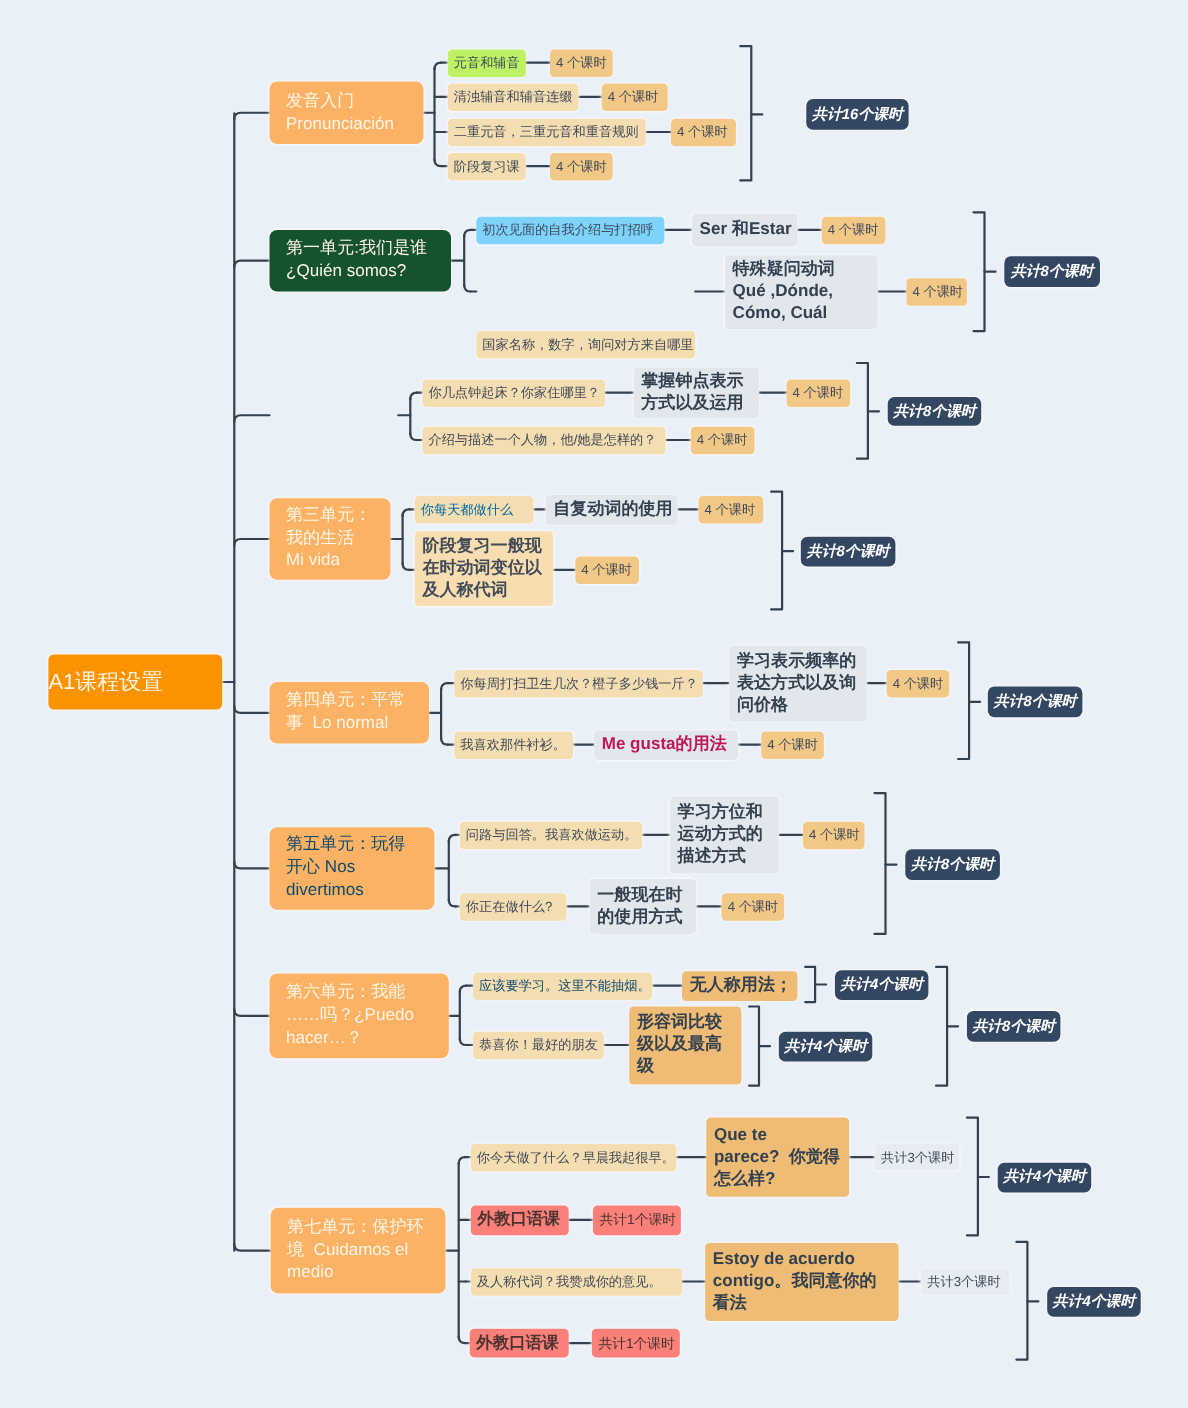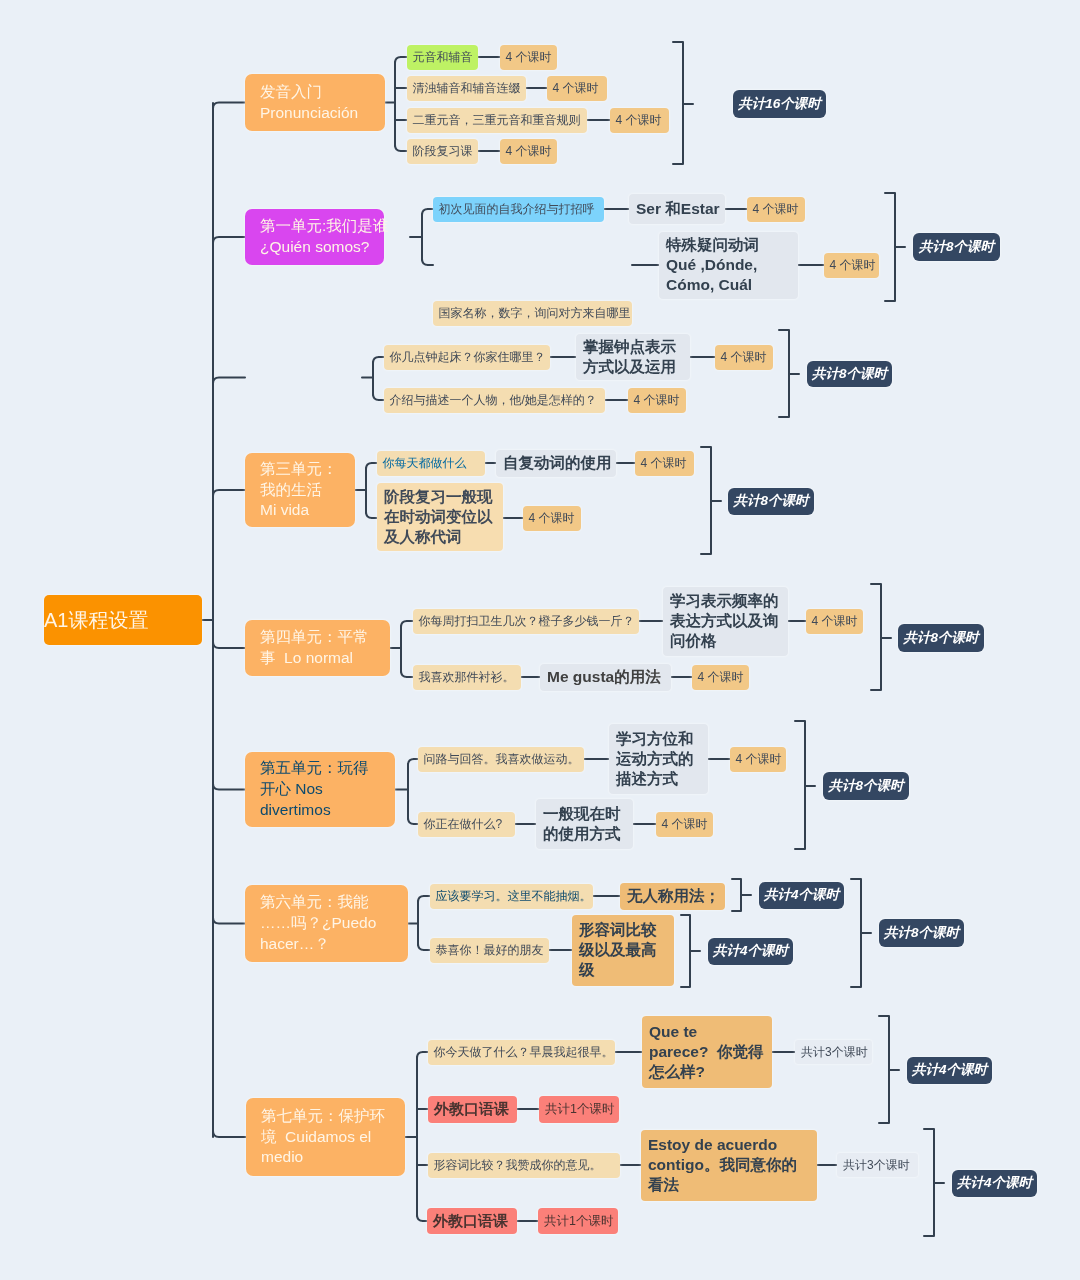--- a/index.html
+++ b/index.html
@@ -153,21 +153,21 @@
 Pronunciación</span></div>
     <div class="node topic" style="left: 407px; top: 45px; width: 71px; height: 25px; background: #bef264; color: rgb(64, 74, 88);"><span class="t">元音和辅音</span></div>
     <div class="node hours" style="left: 500px; top: 44.5px; width: 57px; height: 25px; background: rgb(242, 200, 135); color: rgb(64, 74, 88);"><span class="t">4 个课时</span></div>
     <div class="node topic" style="left: 407px; top: 76px; width: 119px; height: 25px; background: rgb(244, 221, 177); color: rgb(64, 74, 88);"><span class="t">清浊辅音和辅音连缀</span></div>
     <div class="node hours" style="left: 547px; top: 75.5px; width: 60px; height: 25px; background: rgb(242, 200, 135); color: rgb(64, 74, 88);"><span class="t">4 个课时</span></div>
     <div class="node topic" style="left: 407px; top: 108px; width: 180px; height: 25px; background: rgb(244, 221, 177); color: rgb(64, 74, 88);"><span class="t">二重元音，三重元音和重音规则</span></div>
     <div class="node hours" style="left: 610px; top: 107.5px; width: 59px; height: 25px; background: rgb(242, 200, 135); color: rgb(64, 74, 88);"><span class="t">4 个课时</span></div>
     <div class="node topic" style="left: 407px; top: 139px; width: 71px; height: 25px; background: rgb(244, 221, 177); color: rgb(64, 74, 88);"><span class="t">阶段复习课</span></div>
     <div class="node hours" style="left: 500px; top: 138.5px; width: 57px; height: 25px; background: rgb(242, 200, 135); color: rgb(64, 74, 88);"><span class="t">4 个课时</span></div>
     <div class="node summary" style="left: 701px; top: 90px; width: 93px; height: 28px; background: rgb(52, 71, 98); color: rgb(255, 255, 255); margin-left: 32px;"><span class="t">共计16个课时</span></div>
-    <div class="node branch" style="left: 245px; top: 209px; width: 139px; height: 56px; background: #d946ef; color: rgb(255, 245, 230);"><span class="t">第一单元:我们是谁
+    <div class="node branch" style="left: 245px; top: 209px; width: 165px; height: 56px; background: #14532d; color: rgb(255, 245, 230);"><span class="t">第一单元:我们是谁
 ¿Quién somos?</span></div>
     <div class="node topic" style="left: 433px; top: 197px; width: 171px; height: 25px; background: #7dd3fc; color: rgb(64, 74, 88);"><span class="t">初次见面的自我介绍与打招呼</span></div>
     <div class="node grammar" style="left: 629px; top: 194px; width: 96px; height: 30px; background: rgb(226, 231, 238); color: rgb(51, 65, 79);"><span class="t">Ser 和Estar</span></div>
     <div class="node hours" style="left: 747px; top: 196.5px; width: 58px; height: 25px; background: rgb(242, 200, 135); color: rgb(64, 74, 88);"><span class="t">4 个课时</span></div>
     <div class="node topic" style="left: 433px; top: 253px; width: 199px; height: 25px; background: rgb(244, 221, 177); color: rgb(64, 74, 88); margin-top: 48px;"><span class="t">国家名称，数字，询问对方来自哪里</span></div>
     <div class="node grammar" style="left: 659px; top: 231.5px; width: 139px; height: 67px; background: rgb(226, 231, 238); color: rgb(51, 65, 79);"><span class="t">特殊疑问动词
 Qué ,Dónde,
 Cómo, Cuál</span></div>
     <div class="node hours" style="left: 824px; top: 252.5px; width: 55px; height: 25px; background: rgb(242, 200, 135); color: rgb(64, 74, 88);"><span class="t">4 个课时</span></div>
     <div class="node summary" style="left: 913px; top: 233px; width: 87px; height: 28px; background: rgb(52, 71, 98); color: rgb(255, 255, 255);"><span class="t">共计8个课时</span></div>
@@ -190,21 +190,21 @@
     <div class="node hours" style="left: 523px; top: 505.5px; width: 58px; height: 25px; background: rgb(242, 200, 135); color: rgb(64, 74, 88);"><span class="t">4 个课时</span></div>
     <div class="node summary" style="left: 728px; top: 487.5px; width: 86px; height: 27px; background: rgb(52, 71, 98); color: rgb(255, 255, 255);"><span class="t">共计8个课时</span></div>
     <div class="node branch" style="left: 245px; top: 620px; width: 145px; height: 56px; background: rgb(252, 178, 100); color: rgb(255, 245, 230);"><span class="t">第四单元：平常
 事  Lo normal</span></div>
     <div class="node topic" style="left: 413px; top: 609px; width: 226px; height: 25px; background: rgb(244, 221, 177); color: rgb(64, 74, 88);"><span class="t">你每周打扫卫生几次？橙子多少钱一斤？</span></div>
     <div class="node grammar" style="left: 663px; top: 586.5px; width: 125px; height: 69px; background: rgb(226, 231, 238); color: rgb(51, 65, 79);"><span class="t">学习表示频率的
 表达方式以及询
 问价格</span></div>
     <div class="node hours" style="left: 806px; top: 608.5px; width: 57px; height: 25px; background: rgb(242, 200, 135); color: rgb(64, 74, 88);"><span class="t">4 个课时</span></div>
     <div class="node topic" style="left: 413px; top: 665px; width: 108px; height: 25px; background: rgb(244, 221, 177); color: rgb(64, 74, 88);"><span class="t">我喜欢那件衬衫。</span></div>
-    <div class="node grammar" style="left: 540px; top: 663.5px; width: 131px; height: 27px; background: rgb(226, 231, 238); color: #404040;"><span class="t">Me gusta的用法</span></div>
+    <div class="node grammar" style="left: 540px; top: 663.5px; width: 131px; height: 27px; background: rgb(226, 231, 238); color: #be185d;"><span class="t">Me gusta的用法</span></div>
     <div class="node hours" style="left: 692px; top: 664.5px; width: 57px; height: 25px; background: rgb(242, 200, 135); color: rgb(64, 74, 88);"><span class="t">4 个课时</span></div>
     <div class="node summary" style="left: 898px; top: 624px; width: 86px; height: 28px; background: rgb(52, 71, 98); color: rgb(255, 255, 255);"><span class="t">共计8个课时</span></div>
     <div class="node branch" style="left: 245px; top: 752px; width: 150px; height: 75px; background: rgb(252, 178, 100); color: #0c4a6e;"><span class="t">第五单元：玩得
 开心 Nos
 divertimos</span></div>
     <div class="node topic" style="left: 418px; top: 747px; width: 166px; height: 25px; background: rgb(244, 221, 177); color: rgb(64, 74, 88);"><span class="t">问路与回答。我喜欢做运动。</span></div>
     <div class="node grammar" style="left: 609px; top: 724px; width: 99px; height: 70px; background: rgb(226, 231, 238); color: rgb(51, 65, 79);"><span class="t">学习方位和
 运动方式的
 描述方式</span></div>
     <div class="node hours" style="left: 730px; top: 746.5px; width: 56px; height: 25px; background: rgb(242, 200, 135); color: rgb(64, 74, 88);"><span class="t">4 个课时</span></div>
@@ -228,21 +228,21 @@
     <div class="node branch" style="left: 246px; top: 1098px; width: 159px; height: 78px; background: rgb(252, 178, 100); color: rgb(255, 245, 230);"><span class="t">第七单元：保护环
 境  Cuidamos el
 medio</span></div>
     <div class="node topic" style="left: 428px; top: 1040px; width: 187px; height: 25px; background: rgb(244, 221, 177); color: rgb(64, 74, 88);"><span class="t">你今天做了什么？早晨我起很早。</span></div>
     <div class="node grammar" style="left: 642px; top: 1016px; width: 130px; height: 72px; background: rgb(239, 188, 118); color: rgb(51, 65, 79);"><span class="t">Que te
 parece?  你觉得
 怎么样?</span></div>
     <div class="node ghours" style="left: 795px; top: 1040px; width: 77px; height: 24px; background: rgb(231, 236, 243); color: rgb(64, 74, 88);"><span class="t">共计3个课时</span></div>
     <div class="node oral" style="left: 428px; top: 1096px; width: 89px; height: 27px; background: rgb(251, 128, 121); color: rgb(74, 51, 48);"><span class="t">外教口语课</span></div>
     <div class="node oralh" style="left: 539px; top: 1095.5px; width: 80px; height: 27px; background: rgb(251, 128, 121); color: rgb(74, 51, 48);"><span class="t">共计1个课时</span></div>
-    <div class="node topic" style="left: 428px; top: 1153px; width: 192px; height: 25px; background: rgb(244, 221, 177); color: rgb(64, 74, 88);"><span class="t">形容词比较？我赞成你的意见。</span></div>
+    <div class="node topic" style="left: 428px; top: 1153px; width: 192px; height: 25px; background: rgb(244, 221, 177); color: rgb(64, 74, 88);"><span class="t">及人称代词？我赞成你的意见。</span></div>
     <div class="node grammar" style="left: 641px; top: 1129.5px; width: 176px; height: 71px; background: rgb(239, 188, 118); color: rgb(51, 65, 79);"><span class="t">Estoy de acuerdo
 contigo。我同意你的
 看法</span></div>
     <div class="node ghours" style="left: 837px; top: 1153px; width: 81px; height: 24px; background: rgb(231, 236, 243); color: rgb(64, 74, 88);"><span class="t">共计3个课时</span></div>
     <div class="node oral" style="left: 427px; top: 1208px; width: 90px; height: 26px; background: rgb(251, 128, 121); color: rgb(74, 51, 48);"><span class="t">外教口语课</span></div>
     <div class="node oralh" style="left: 538px; top: 1208px; width: 80px; height: 26px; background: rgb(251, 128, 121); color: rgb(74, 51, 48);"><span class="t">共计1个课时</span></div>
     <div class="node summary" style="left: 907px; top: 1056.5px; width: 85px; height: 27px; background: rgb(52, 71, 98); color: rgb(255, 255, 255);"><span class="t">共计4个课时</span></div>
     <div class="node summary" style="left: 952px; top: 1169.5px; width: 85px; height: 27px; background: rgb(52, 71, 98); color: rgb(255, 255, 255);"><span class="t">共计4个课时</span></div>
   </div>
 

